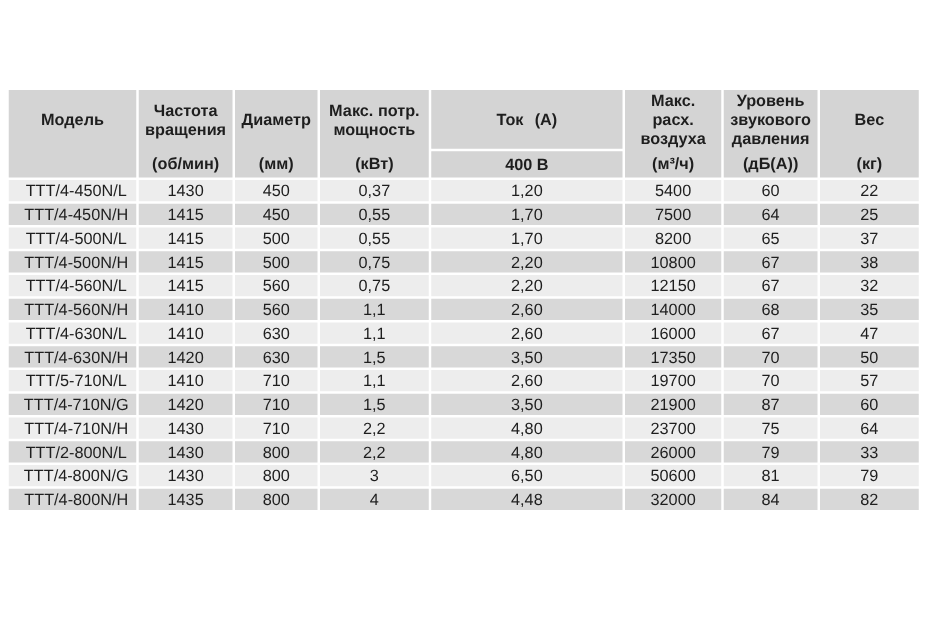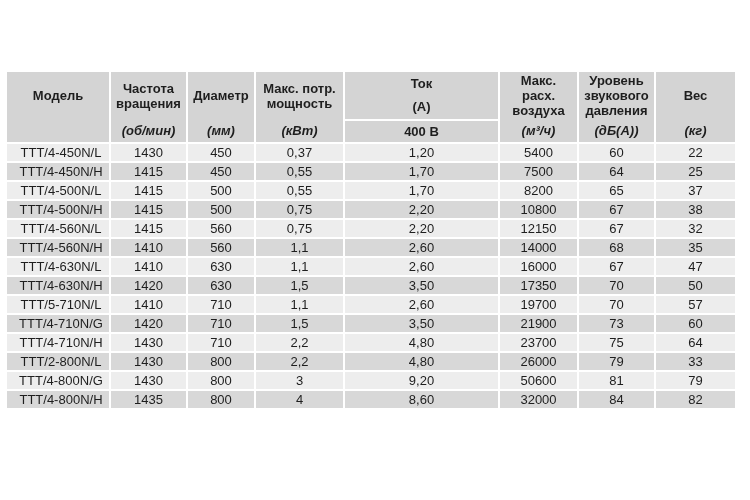--- a/index.html
+++ b/index.html
@@ -39,26 +39,25 @@
     justify-content: center;
     line-height: 15px;
     padding: 0 3px;
   }
   .h-unit {
     height: 23px;
     display: flex;
     align-items: center;
     justify-content: center;
     line-height: 14px;
-    font-style: italic;
   }
   .h-tok {
     height: 47px;
     display: flex;
-    flex-direction: column;
+    flex-direction: row;
     align-items: center;
     justify-content: center;
     gap: 9px;
     line-height: 14px;
   }
   tbody td {
     text-align: center;
     vertical-align: middle;
     height: 17px;
     line-height: 17px;
@@ -229,21 +228,21 @@
     <td>70</td>
     <td>57</td>
   </tr>
       <tr>
     <td class="c-model">TTT/4-710N/G</td>
     <td>1420</td>
     <td>710</td>
     <td>1,5</td>
     <td>3,50</td>
     <td>21900</td>
-    <td>73</td>
+    <td>87</td>
     <td>60</td>
   </tr>
       <tr>
     <td class="c-model">TTT/4-710N/H</td>
     <td>1430</td>
     <td>710</td>
     <td>2,2</td>
     <td>4,80</td>
     <td>23700</td>
     <td>75</td>
@@ -257,29 +256,29 @@
     <td>4,80</td>
     <td>26000</td>
     <td>79</td>
     <td>33</td>
   </tr>
       <tr>
     <td class="c-model">TTT/4-800N/G</td>
     <td>1430</td>
     <td>800</td>
     <td>3</td>
-    <td>9,20</td>
+    <td>6,50</td>
     <td>50600</td>
     <td>81</td>
     <td>79</td>
   </tr>
       <tr>
     <td class="c-model">TTT/4-800N/H</td>
     <td>1435</td>
     <td>800</td>
     <td>4</td>
-    <td>8,60</td>
+    <td>4,48</td>
     <td>32000</td>
     <td>84</td>
     <td>82</td>
   </tr>
     </tbody>
 </table>
 
 </body></html>

